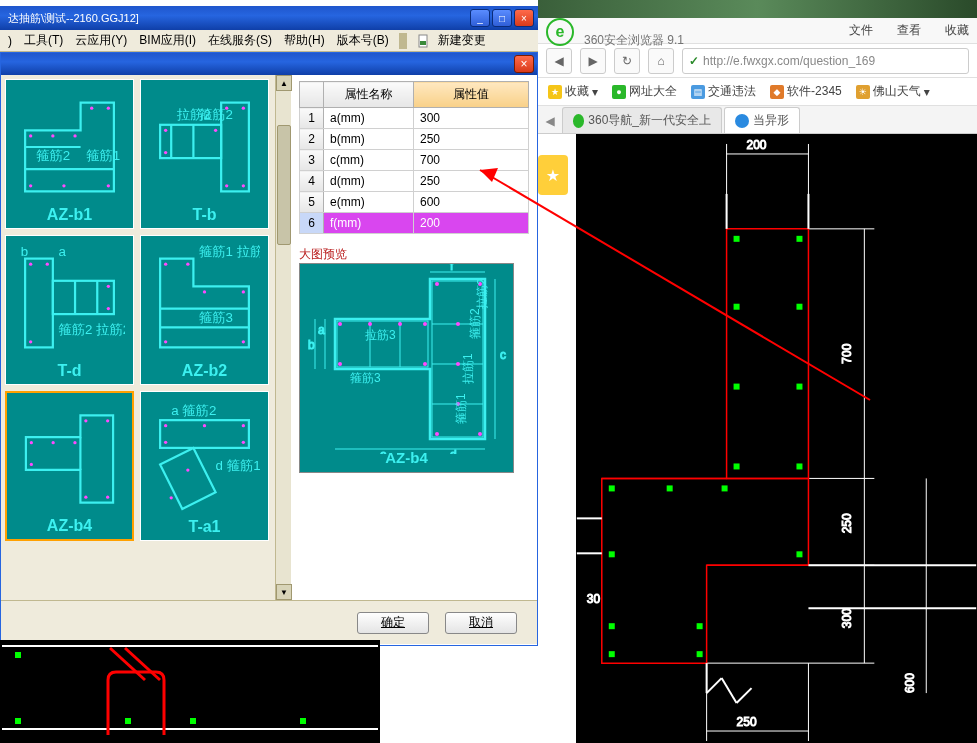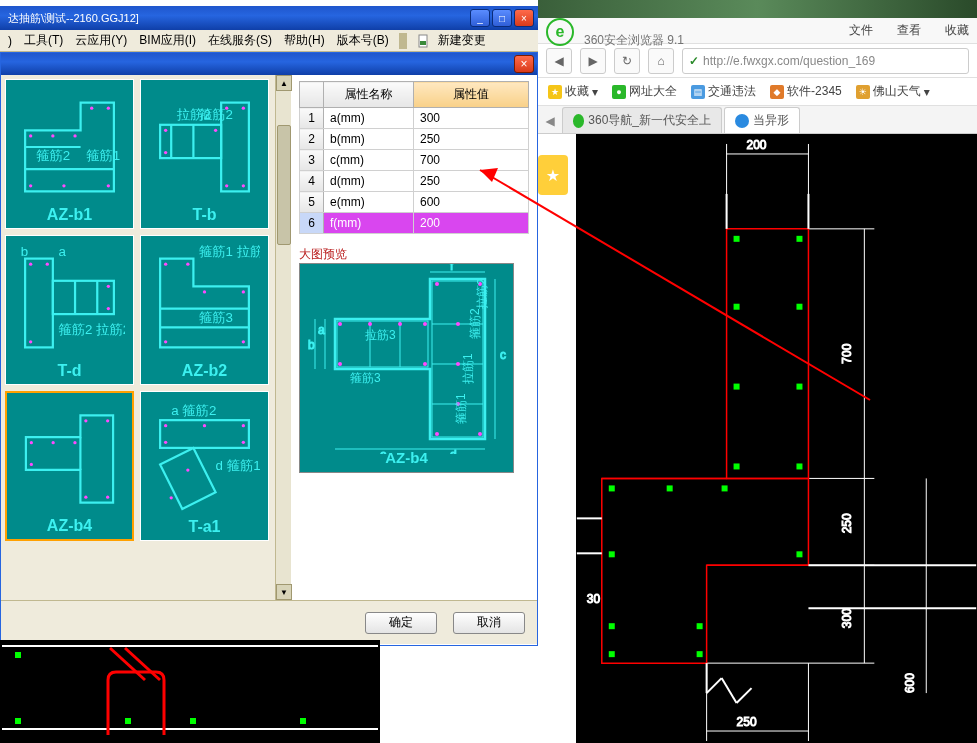--- a/index.html
+++ b/index.html
@@ -45,21 +45,21 @@
 .prop-table td { border: 1px solid #d0d0d0; padding: 3px 6px; }
 .prop-table td.idx { background: linear-gradient(#fafafa, #e6e6e6); text-align: center; width: 24px; border-right: 1px solid #b0b0b0; }
 .prop-table tr.sel td { background: #d946ef; color: #fff; }
 .prop-table tr.sel td.idx { background: #c8d8f8; color: #000; }
 .prop-table td.nm { width: 90px; }
 
 .preview-lbl { color: #b91c1c; margin-top: 12px; }
 .preview-box { width: 215px; height: 210px; background: #008b8b; border: 1px solid #888; position: relative; }
 .preview-box .lbl { position: absolute; bottom: 6px; left: 50%; transform: translateX(-50%); color: #3cf0f0; font-size: 15px; font-weight: bold; }
 
-.dialog-footer { height: 44px; border-top: 1px solid #c0b890; display: flex; justify-content: flex-end; align-items: center; gap: 16px; padding-right: 12px; background: #efebdc; }
+.dialog-footer { height: 44px; border-top: 1px solid #c0b890; display: flex; justify-content: flex-end; align-items: center; gap: 16px; padding-right: 20px; background: #efebdc; text-decoration: underline; }
 .dlg-btn { width: 72px; height: 22px; background: linear-gradient(#fefefe, #e4e4e4); border: 1px solid #888; border-radius: 3px; cursor: pointer; }
 
 
 .cad-bottom { position: absolute; left: 0; top: 640px; width: 380px; height: 103px; background: #000; }
 .cad-bottom svg { width: 100%; height: 100%; }
 
 
 .browser { position: absolute; left: 538px; top: 0; right: 0; height: 743px; background: #fff; display: flex; flex-direction: column; }
 .br-photo { height: 18px; background: linear-gradient(90deg, #3a5f3a, #5a8a5a, #2a4a2a); position: relative; }
 .br-titlebar { height: 26px; background: #f8f8f8; border-bottom: 1px solid #e0e0e0; display: flex; align-items: center; padding: 0 8px; gap: 10px; }

